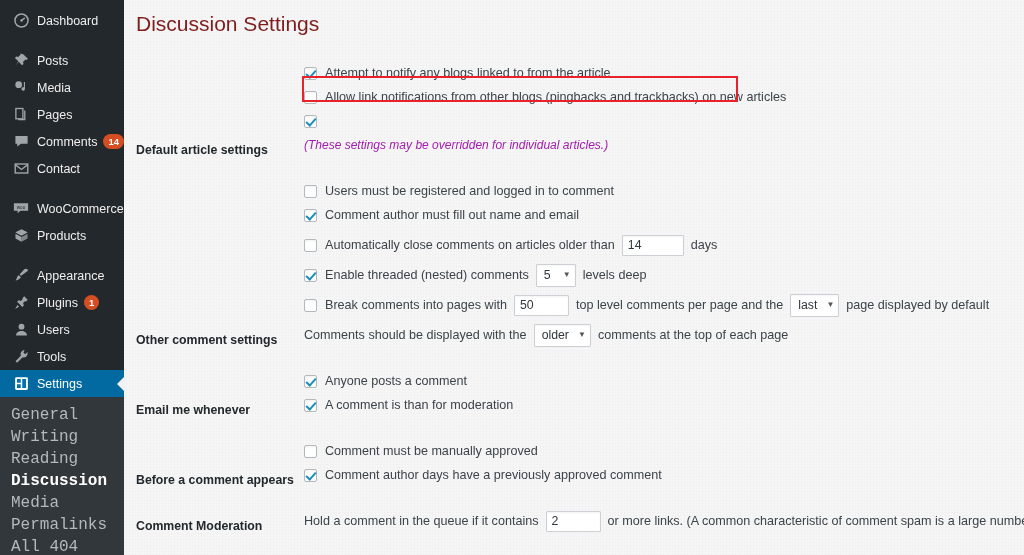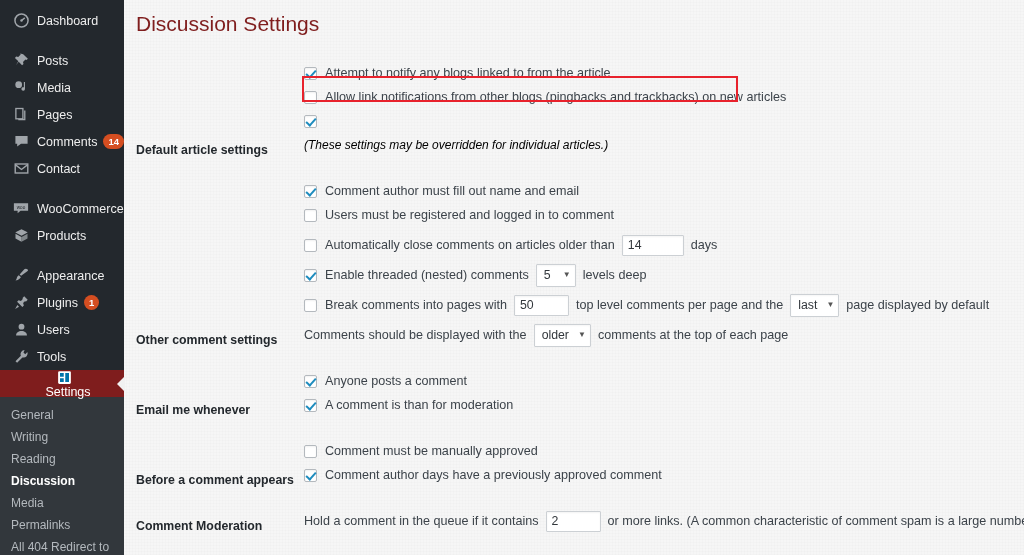--- a/index.html
+++ b/index.html
@@ -40,23 +40,22 @@
   .menu-item .mi-icon {
     width: 18px; min-width: 18px;
     height: 16px;
     margin-right: 7px;
     display: flex; align-items: center; justify-content: center;
     color: #a0a5aa;
   }
   .menu-item .mi-icon svg { display:block; }
   .menu-item.sep { margin-top: 13px; }
   .menu-item.active {
-    background: #7f1d1d;
+    background: #0369a1;
     color: #ffffff;
-    flex-direction: column;
   }
   .menu-item.active .mi-icon { color: #ffffff; }
   .menu-item.active::after {
     content: "";
     position: absolute;
     right: -1px; top: 50%;
     transform: translateY(-50%);
     border-top: 8px solid transparent;
     border-bottom: 8px solid transparent;
     border-right: 8px solid #f1f1f1;
@@ -72,24 +71,25 @@
     font-weight: bold;
   }
   .submenu {
     background: #32373c;
     padding: 7px 0 8px 0;
   }
   .submenu-item {
     display: block;
     padding: 3px 0 3px 11px;
     color: #b4b9be;
-    font-size: 12px;
+    font-size: 16px;
     line-height: 16px;
     cursor: pointer;
     white-space: normal;
+    font-family: Liberation Mono, monospace;
   }
   .submenu-item.current {
     color: #ffffff;
     font-weight: bold;
   }
 
   
   .main {
     flex: 1;
     position: relative;
@@ -128,21 +128,21 @@
     align-items: center;
     height: 24px;
     font-size: 12.6px;
     color: #3c434a;
     white-space: nowrap;
   }
   .field-line.gap { margin-top: 6px; }
   .note {
     font-size: 12px;
     font-style: italic;
-    color: #000000;
+    color: #a21caf;
     height: 24px;
     display: flex;
     align-items: center;
   }
 
   
   .cb {
     width: 13px; height: 13px; min-width: 13px;
     border: 1px solid #b4b9be;
     background: #fff;
@@ -388,26 +388,26 @@
         <div class="note">(These settings may be overridden for individual articles.)</div>
       </div>
     </div>
 
     <div class="section-spacer"></div>
 
     <div class="row">
       <div class="row-label">Other comment settings</div>
       <div class="row-fields">
         <label class="field-line">
-          <span class="cb checked"></span>
-          <span>Comment author must fill out name and email</span>
-        </label>
-        <label class="field-line">
           <span class="cb"></span>
           <span>Users must be registered and logged in to comment</span>
+        </label>
+        <label class="field-line">
+          <span class="cb checked"></span>
+          <span>Comment author must fill out name and email</span>
         </label>
         <div class="field-line gap">
           <span class="cb"></span>
           <span>Automatically close comments on articles older than</span>
           <input class="num-input wide" type="text" value="14" style="">
           <span>days</span>
         </div>
         <div class="field-line gap">
           <span class="cb checked"></span>
           <span>Enable threaded (nested) comments</span>

